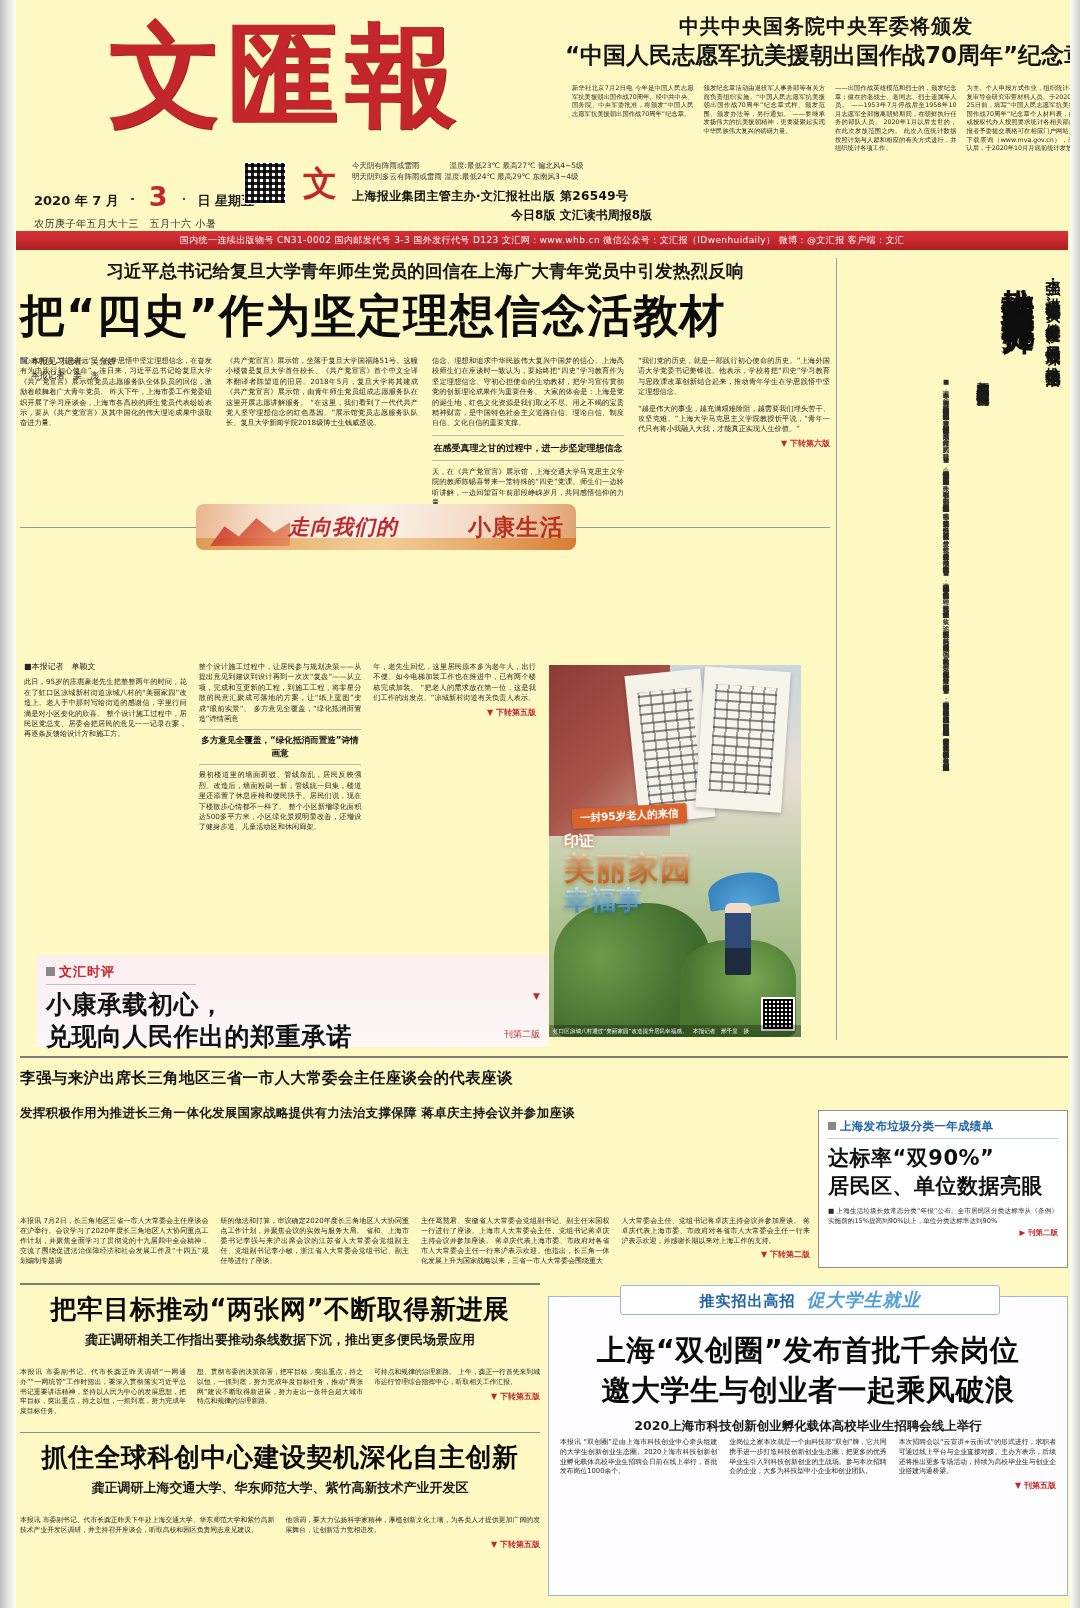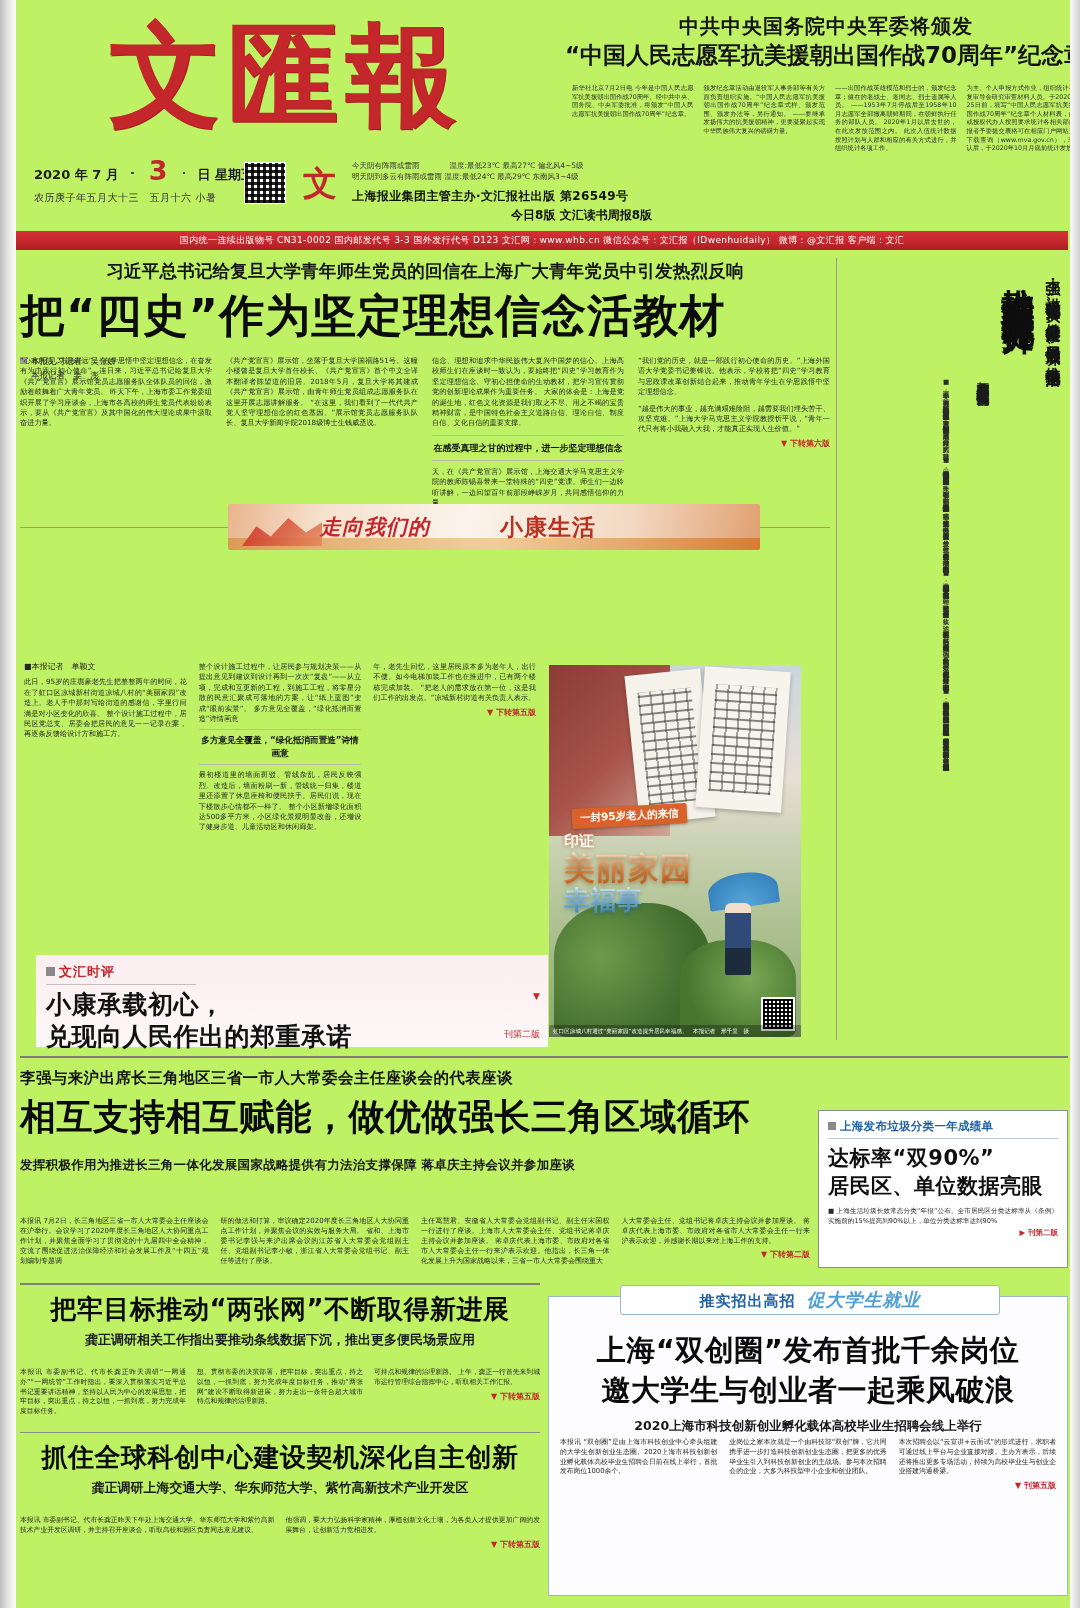--- a/index.html
+++ b/index.html
@@ -4,21 +4,21 @@
 <style>
   * { box-sizing: border-box; margin: 0; padding: 0; }
   html, body {
     width: 1080px; height: 1608px;
     background: #d8d8d8;
     font-family: "DejaVu Sans", "Liberation Sans", sans-serif;
   }
   #page {
     position: relative;
     width: 1080px; height: 1608px;
-    background: #bef264;
+    background: #fef9c3;
     overflow: hidden;
   }
   
   #page:before {
     content: ""; position: absolute; left: 0; top: 0; width: 16px; height: 100%;
     background: linear-gradient(90deg, #bdbdbd 0%, #e2e2e2 45%, #fdfdfb 100%);
     z-index: 40; pointer-events: none;
   }
   #page:after {
     content: ""; position: absolute; right: 0; top: 0; width: 10px; height: 100%;
@@ -30,21 +30,21 @@
 
   
   .masthead { position: absolute; left: 16px; top: 0; width: 1054px; height: 228px; }
   .logo-wrap { position: absolute; left: 60px; top: 14px; width: 420px; height: 140px; }
   .logo-text {
     font-size: 112px; line-height: 122px; color: #c3272b; font-weight: 700;
     letter-spacing: 6px; text-align: center;
     text-shadow: 1px 1px 0 #a51f22;
   }
   .date-block { position: absolute; left: 18px; top: 158px; width: 220px; }
-  .date-row { display: flex; align-items: flex-end; gap: 12px; }
+  .date-row { display: flex; align-items: flex-end; gap: 12px; margin-top: 26px; }
   .date-rule { flex: 1; border-top: 2px solid #4a4a4a; margin-bottom: 10px; height: 0; }
   .date-main { font-size: 13px; font-weight: 700; color: #1c1c1c; }
   .date-day { font-size: 27px; font-weight: 700; color: #c3272b; line-height: 26px; padding: 0 3px; }
   .date-lunar { font-size: 10px; color: #333; margin-top: 7px; letter-spacing: .5px; }
 
   .qr-mast { position: absolute; left: 228px; top: 162px; width: 42px; height: 42px;
     background:
       repeating-linear-gradient(0deg,#222 0 3px,#fff 3px 6px),
       repeating-linear-gradient(90deg,#222 0 3px,transparent 3px 6px);
     background-blend-mode: multiply; border: 1px solid #fff; }
@@ -98,23 +98,23 @@
     writing-mode: vertical-rl; text-orientation: upright;
     font-size: 12.5px; font-weight: 700; color: #1c1c1c; letter-spacing: .5px; line-height: 18px;
     margin-right: 6px; padding-top: 110px;
   }
   .vbody { position: absolute; left: 6px; top: 120px; width: 108px; height: 640px;
            writing-mode: vertical-rl; font-size: 6.6px; line-height: 10.5px; color: #2b2b2b;
            text-align: justify; overflow: hidden; }
 
   
   .xk-rule { position: absolute; left: 20px; top: 527px; width: 810px; border-top: 1px solid #9a9a9a; }
-  .xk-banner { position: absolute; left: 196px; top: 504px; width: 532px; height: 46px;
+  .xk-banner { position: absolute; left: 196px; top: 504px; width: 380px; height: 46px;
     background: linear-gradient(100deg,#e9b48c 0%, #f6e2cf 18%, #fbf4ec 45%, #f3d9c3 75%, #e0a06f 100%);
-    border-radius: 2px; overflow: hidden; margin-left: 32px; }
+    border-radius: 8px; overflow: hidden; }
   .xk-banner:before { content:""; position:absolute; left:0; bottom:0; width:100%; height:12px;
     background: linear-gradient(90deg,#d9913f,#f0c27a,#d4701f); opacity:.75; }
   .xk-banner .t1 { position:absolute; left: 92px; top: 9px; font-size: 21px; font-weight: 700; color: #c3272b;
     font-style: italic; letter-spacing: 1px; }
   .xk-banner .t2 { position:absolute; left: 272px; top: 8px; font-size: 23px; font-weight: 700; color: #b8321f;
     letter-spacing: 1px; }
   .xk-banner .mtn { position:absolute; left: 14px; top: 8px; width: 80px; height: 34px;
     background: linear-gradient(135deg,#cf3b2a 30%, #e68a5a 100%);
     clip-path: polygon(0 100%, 18% 42%, 36% 72%, 58% 18%, 80% 60%, 100% 30%, 100% 100%); opacity: .85; }
 
@@ -380,21 +380,20 @@
     <div class="rule"></div>
     <div class="h cn">小康承载初心，</div>
     <div class="h cn">兑现向人民作出的郑重承诺</div>
     <div class="mark2 cn">▼</div>
     <div class="mark cn">刊第二版</div>
   </div>
 
   <div class="sep1"></div>
   <div class="lead2">
     <div class="kick cn">李强与来沪出席长三角地区三省一市人大常委会主任座谈会的代表座谈</div>
-    <div class="head cn">相互支持相互赋能，做优做强长三角区域循环</div>
     <div class="sub cn">发挥积极作用为推进长三角一体化发展国家战略提供有力法治支撑保障  蒋卓庆主持会议并参加座谈</div>
   </div>
   <div class="lead2-cols">
     <div class="col cn">本报讯  7月2日，长三角地区三省一市人大常委会主任座谈会在沪举行。会议学习了2020年度长三角地区人大协同重点工作计划，并聚焦全面学习了贯彻党的十九届四中全会精神，交流了围绕促进法治保障经济和社会发展工作及“十四五”规划编制专题调</div>
     <div class="col cn">研的做法和打算，审议确定2020年度长三角地区人大协同重点工作计划，并聚焦会议的实效与服务大局。
 省和、上海市委书记李强与来沪出席会议的江苏省人大常委会党组副主任、党组副书记李小敏，浙江省人大常委会党组书记、副主任等进行了座谈。</div>
     <div class="col cn">
       <div>主任葛慧君、安徽省人大常委会党组副书记、副主任宋国权一行进行了座谈。上海市人大常委会主任、党组书记蒋卓庆主持会议并参加座谈。
 蒋卓庆代表上海市委、市政府对各省市人大常委会主任一行来沪表示欢迎。他指出，长三角一体化发展上升为国家战略以来，三省一市人大常委会围绕重大</div>
     </div>

